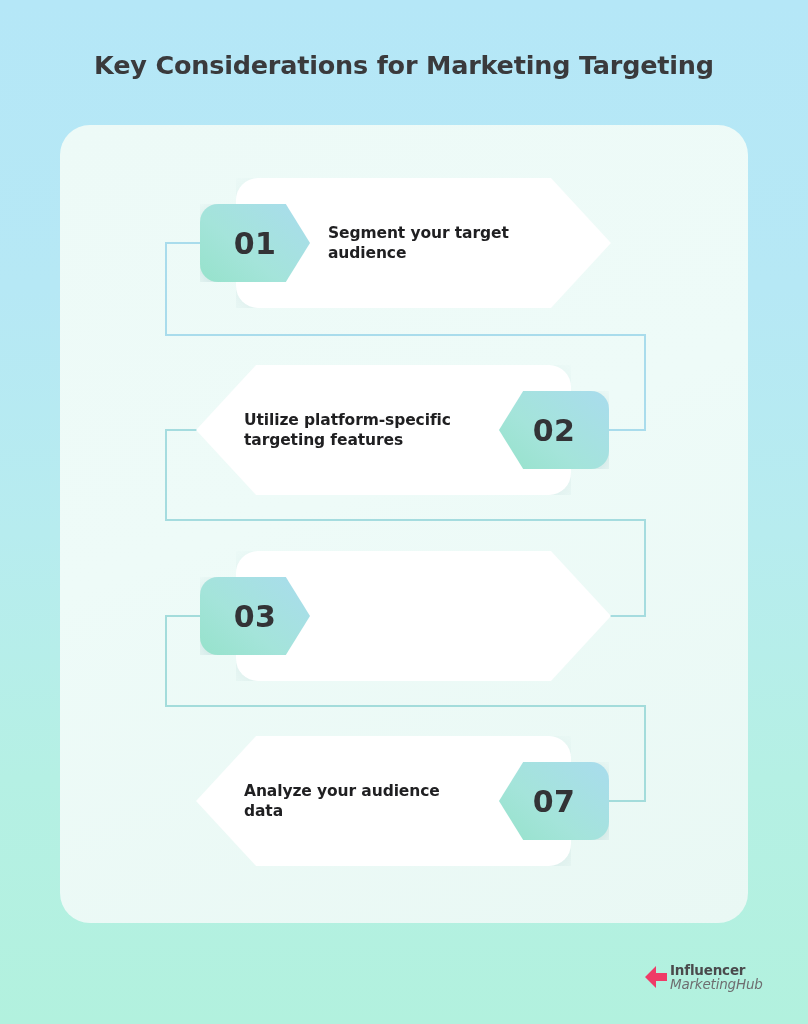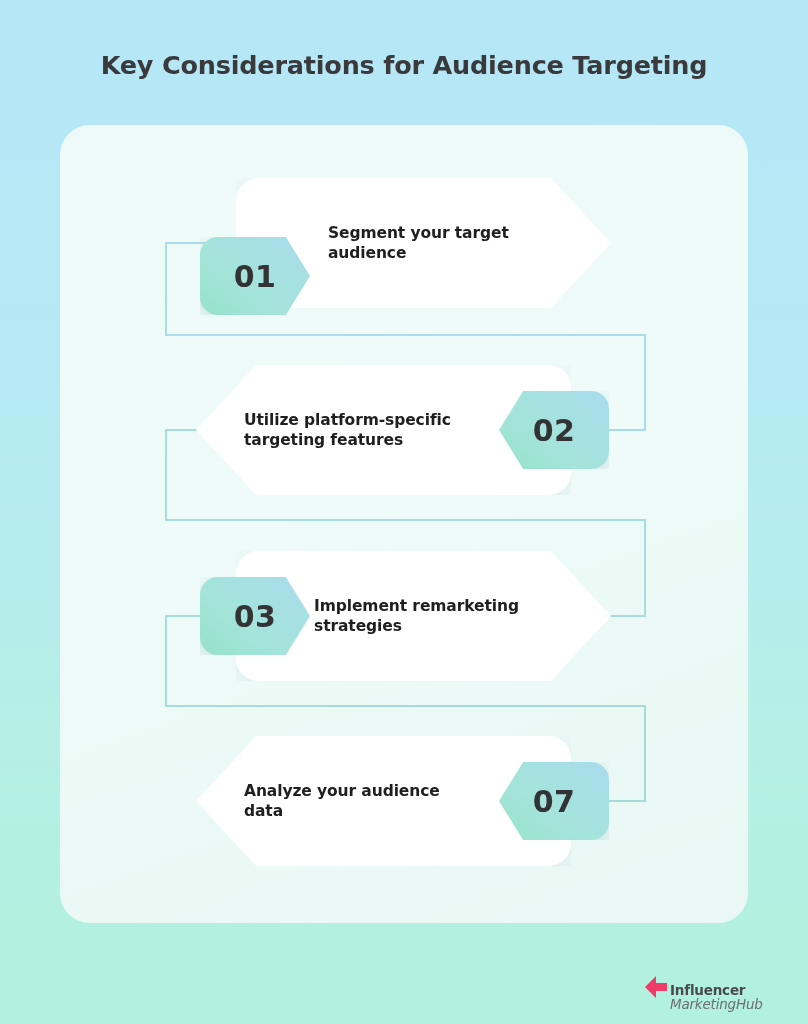--- a/index.html
+++ b/index.html
@@ -138,65 +138,63 @@
   .logo-text {
     display: flex;
     flex-direction: column;
     line-height: 1.06;
   }
   .logo-line1 {
     font-size: 13.5px;
     font-weight: bold;
     color: #4a4a4c;
     letter-spacing: -0.2px;
-    margin-top: 20px;
   }
   .logo-line2 {
     font-size: 13.5px;
     color: #6e6e70;
     letter-spacing: -0.2px;
     font-style: italic;
   }
   .logo-line2 b { font-weight: normal; }
 </style>
 </head>
 <body>
 
-<div class="page-title">Key Considerations for Audience Targeting</div>
+<div class="page-title">Key Considerations for Marketing Targeting</div>
 
 <div class="panel"></div>
 
 <svg class="connectors" viewBox="0 0 808 1024" width="808" height="1024">
 
   <path d="M 207 243 L 166 243 L 166 335 L 645 335 L 645 430 L 604 430" fill="none" stroke="#a9dcec" stroke-width="2"></path>
 
   <path d="M 500 430 L 166 430 L 166 520 L 645 520 L 645 616 L 604 616" fill="none" stroke="#a5dcdf" stroke-width="2"></path>
 
   <path d="M 207 616 L 166 616 L 166 706 L 645 706 L 645 801 L 604 801" fill="none" stroke="#a3dcdb" stroke-width="2"></path>
 </svg>
 
 <div class="step" style="left:236px; top:178px; width:376px;">
   <div class="card right"></div>
   <div class="card-label" style="left:92px; width:240px;">Segment your target audience</div>
 </div>
-<div class="badge point-right" style="left:200px; top:204px;margin-top:33px;">
+<div class="badge point-right" style="left:200px; top:204px;">
   <span>01</span>
 </div>
 
 <div class="step" style="left:196px; top:365px; width:376px;">
   <div class="card left"></div>
   <div class="card-label" style="left:48px; width:250px;">Utilize platform-specific targeting features</div>
 </div>
 <div class="badge point-left" style="left:499px; top:391px;">
   <span>02</span>
 </div>
 
 <div class="step" style="left:236px; top:551px; width:376px;">
   <div class="card right"></div>
-  <div class="card-label" style="left:78px; width:254px;">Implement remarketing strategies</div>
 </div>
 <div class="badge point-right" style="left:200px; top:577px;">
   <span>03</span>
 </div>
 
 <div class="step" style="left:196px; top:736px; width:376px;">
   <div class="card left"></div>
   <div class="card-label" style="left:48px; width:234px;">Analyze your audience data</div>
 </div>
 <div class="badge point-left" style="left:499px; top:762px;">

